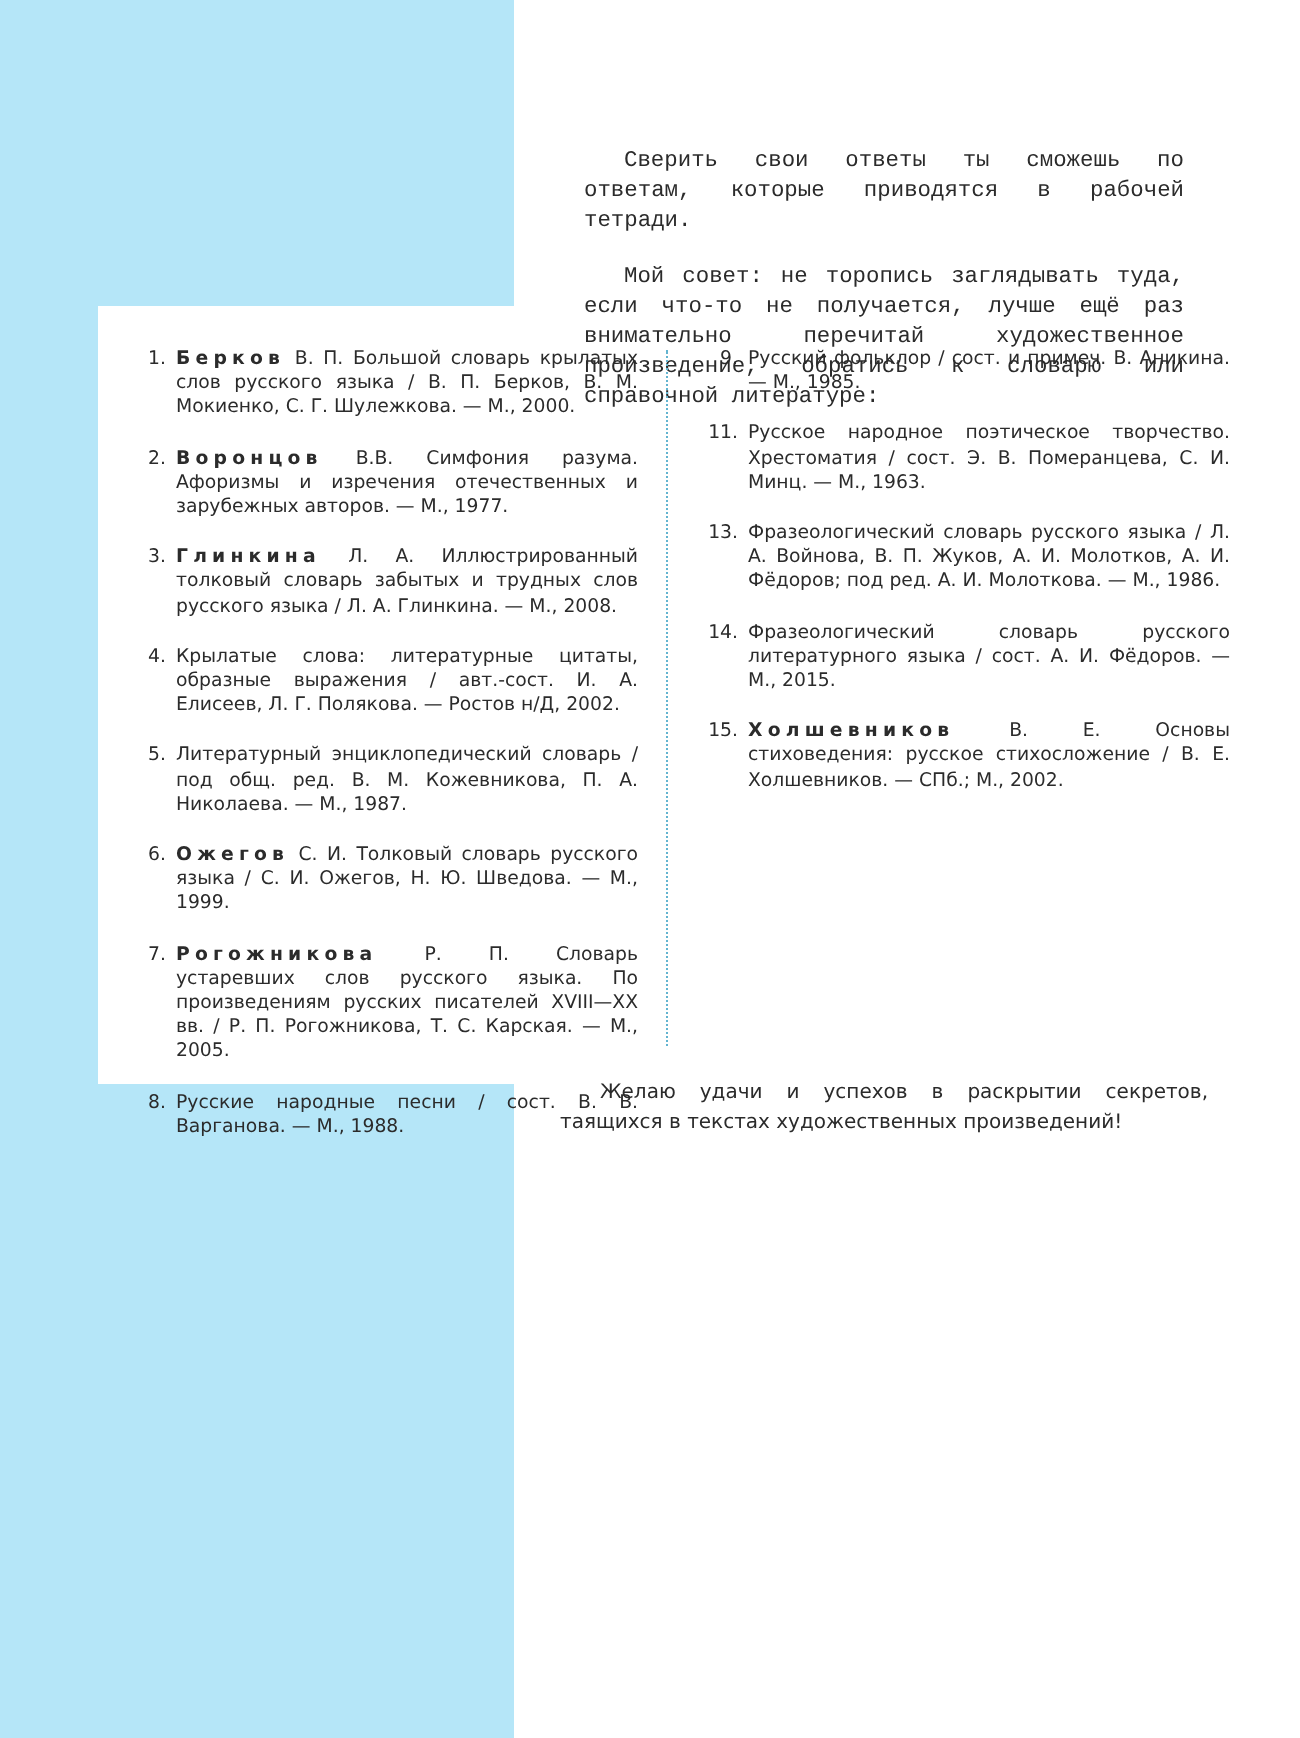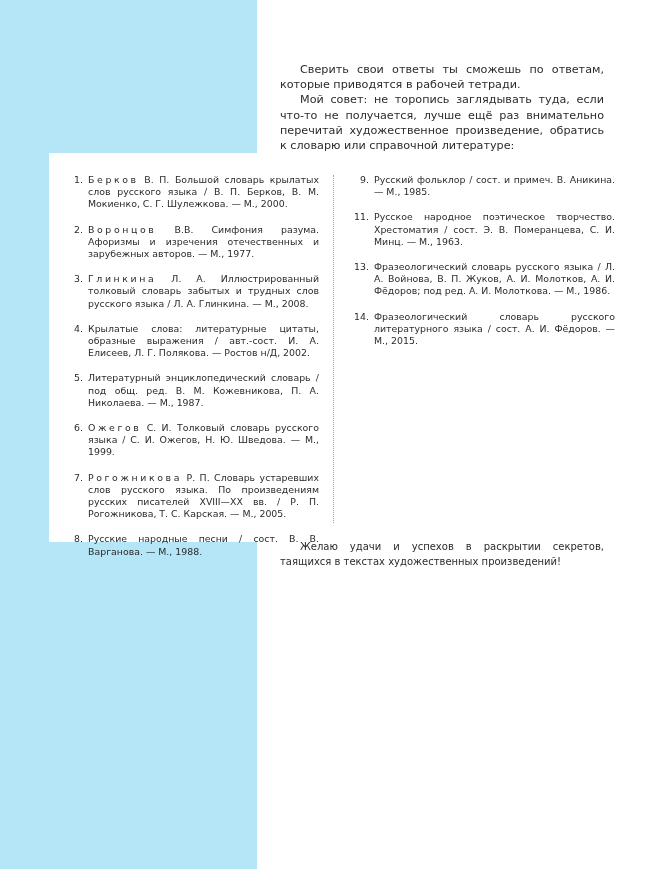--- a/index.html
+++ b/index.html
@@ -1,28 +1,28 @@
 <!DOCTYPE html>
 <html><head>
 <meta charset="utf-8">
 <style>
   html, body { margin:0; padding:0; }
   body { width:650px; height:869px; position:relative; background:#ffffff; overflow:hidden;
          font-family:"DejaVu Sans", sans-serif; color:#2b2b2b; }
   .blue-strip { position:absolute; left:0; top:0; width:257px; height:869px; background:#b5e6f8; }
   .white-box { position:absolute; left:49px; top:153px; width:601px; height:389px; background:#ffffff; }
   .intro { position:absolute; left:280px; top:62px; width:324px; font-size:11.2px; line-height:15.2px; text-align:justify; }
-  .intro p { margin:0; text-indent:20px; }
+  .intro p { margin:12px; text-indent:20px;font-family:Liberation Mono, monospace; }
   .col { position:absolute; top:174px; font-size:9.4px; line-height:12.2px; }
   .col-left { left:64px; width:255px; }
   .col-right { left:350px; width:265px; }
   .item { display:flex; margin-bottom:13px; }
   .num { width:24px; flex:none; text-align:right; padding-right:5px; box-sizing:border-box; }
   .txt { flex:1; text-align:justify; }
-  .sp { letter-spacing:2.6px; }
+  .sp { letter-spacing:2.6px;font-weight:bold; }
   .divider { position:absolute; left:333px; top:175px; height:348px; border-left:1.5px dotted #63b4d0; }
   .outro { position:absolute; left:280px; top:539px; width:324px; font-size:10px; line-height:15.2px; text-align:justify; }
   .outro p { margin:0; text-indent:20px; }
 </style>
 </head>
 <body>
 
 <div class="blue-strip"></div>
 <div class="white-box"></div>
 
@@ -78,17 +78,21 @@
       <span class="txt"><span class="sp"></span><span>Русское народное поэтическое творчество. Хрестоматия / сост. Э. В. Померанцева, С. И. Минц. — М., 1963.</span></span>
     </div>
   <div class="item">
       <span class="num">13.</span>
       <span class="txt"><span class="sp"></span><span>Фразеологический словарь русского языка / Л. А. Войнова, В. П. Жуков, А. И. Молотков, А. И. Фёдоров; под ред. А. И. Молоткова. — М., 1986.</span></span>
     </div>
   <div class="item">
       <span class="num">14.</span>
       <span class="txt"><span class="sp"></span><span>Фразеологический словарь русского литературного языка / сост. А. И. Фёдоров. — М., 2015.</span></span>
     </div>
+  <div class="item">
+      <span class="num">15.</span>
+      <span class="txt"><span class="sp">Холшевников</span><span> В. Е. Основы стиховедения: русское стихосложение / В. Е. Холшевников. — СПб.; М., 2002.</span></span>
+    </div>
 </div>
 
 <div class="outro">
   <p>Желаю удачи и успехов в раскрытии секретов, таящихся в текстах художественных произведений!</p>
 </div>
 
 </body></html>

